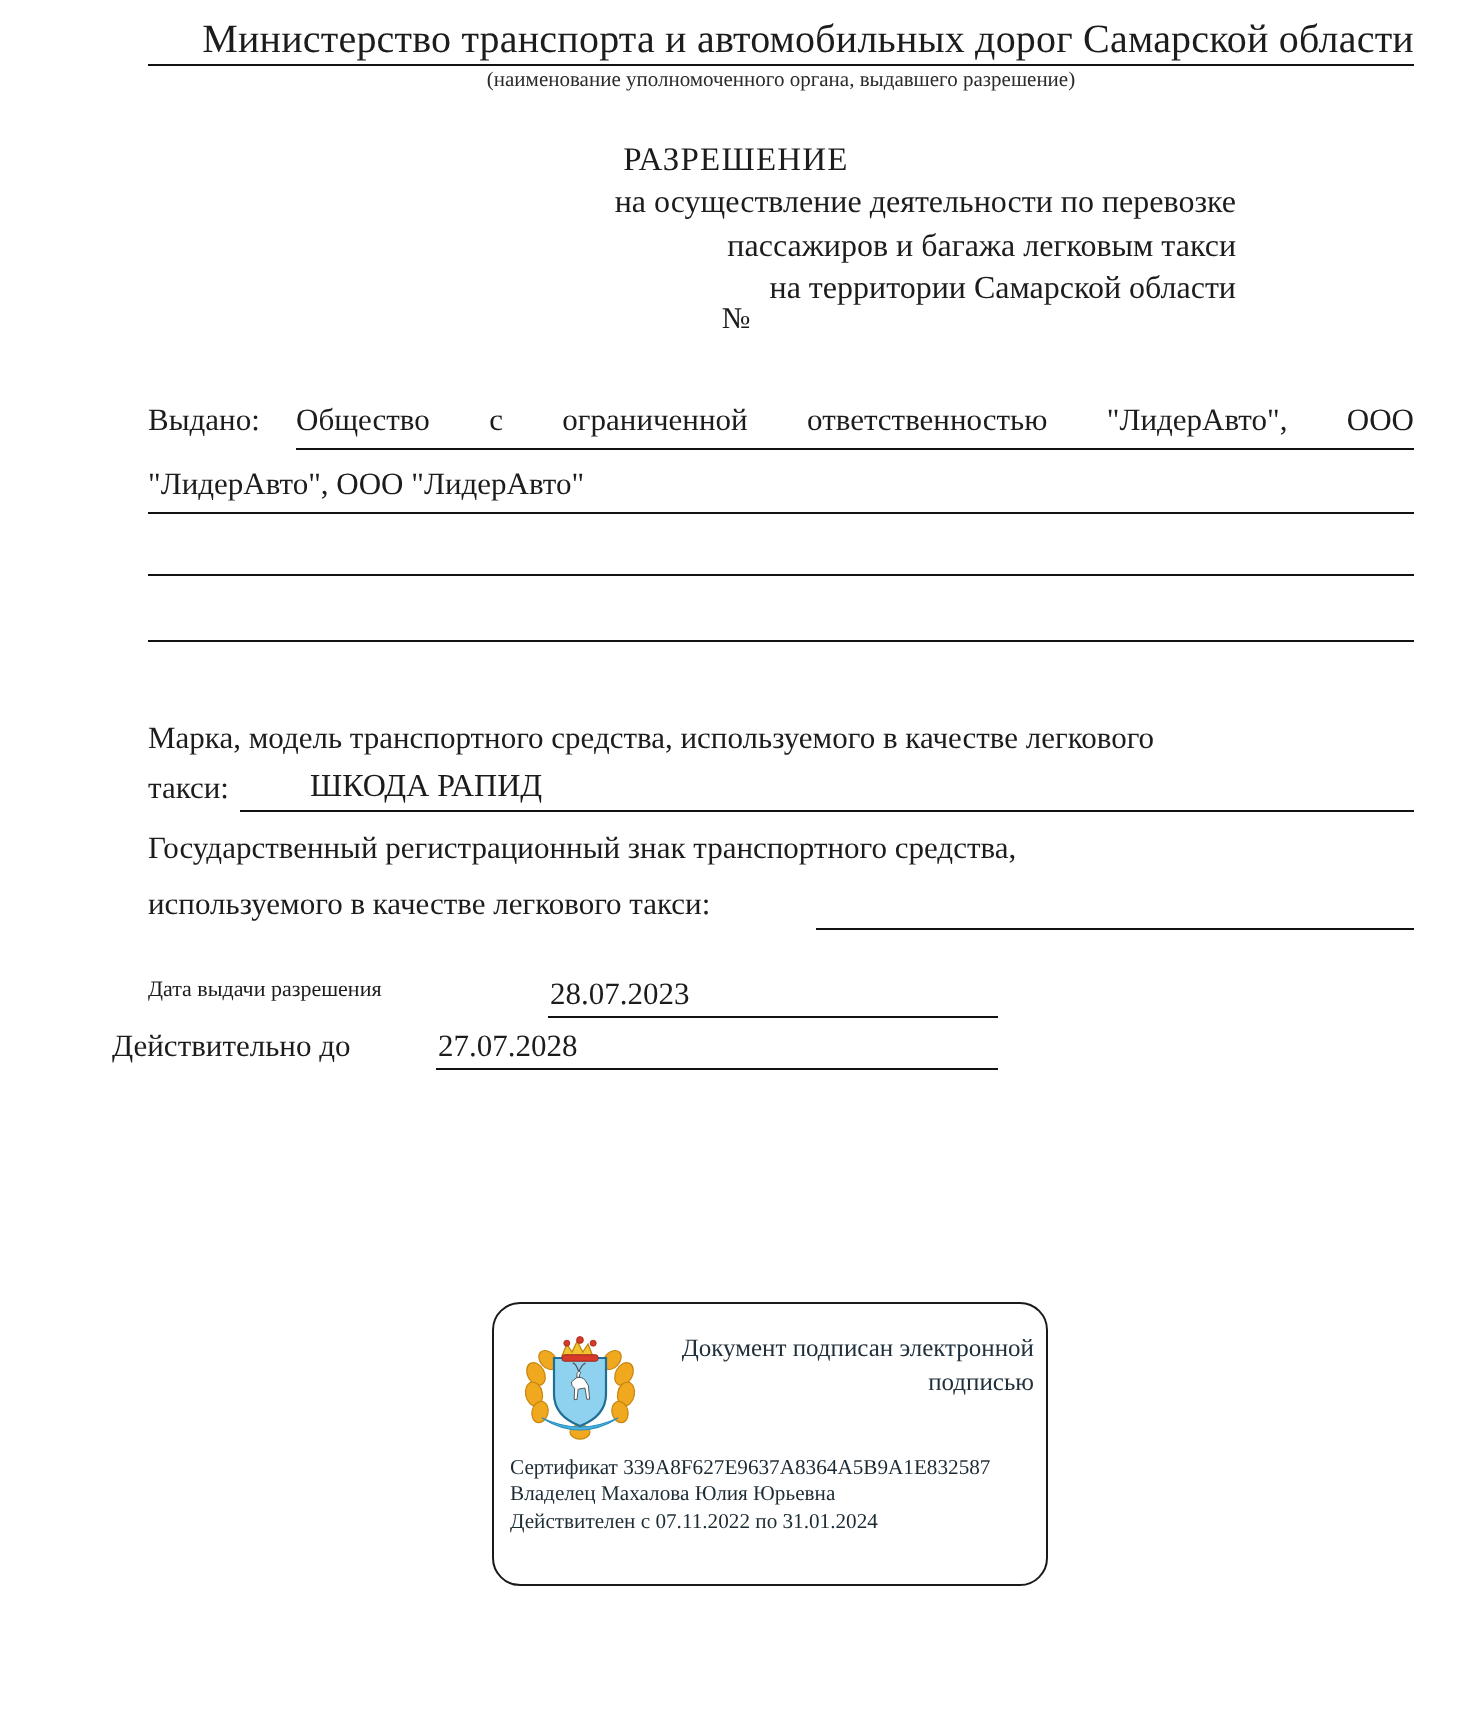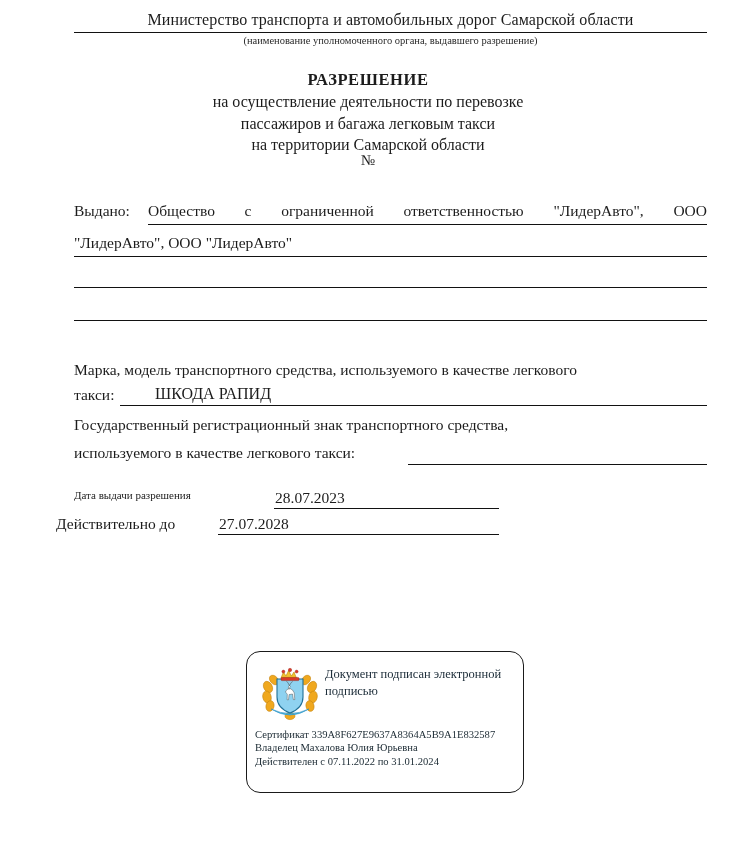--- a/index.html
+++ b/index.html
@@ -21,22 +21,22 @@
     position: absolute;
     inset: 0;
   }
 
   
   .org-header {
     position: absolute;
     left: 74px;
     top: 10px;
     width: 633px;
-    text-align: center;
-    font-size: 16px;
+    text-align: right;
+    font-size: 20px;
     line-height: 20px;
     letter-spacing: 0.1px;
     white-space: nowrap;
   }
   .org-rule {
     position: absolute;
     left: 74px;
     top: 32px;
     width: 633px;
     height: 0;
@@ -54,29 +54,29 @@
   }
 
   
   .doc-title {
     position: absolute;
     left: 0;
     top: 70px;
     width: 736px;
     text-align: center;
     font-size: 16.5px;
-    font-weight: bold;
+    font-weight: normal;
     letter-spacing: 0.6px;
   }
   .doc-subtitle {
     position: absolute;
     left: 118px;
     top: 91px;
     width: 500px;
-    text-align: center;
+    text-align: right;
     font-size: 16px;
     line-height: 21.5px;
   }
   .doc-number {
     position: absolute;
     left: 0;
     top: 152px;
     width: 736px;
     text-align: center;
     font-size: 15px;
@@ -202,21 +202,21 @@
     left: 12px;
     top: 9px;
     width: 62px;
     height: 62px;
   }
   .stamp-title {
     position: absolute;
     left: 78px;
     top: 14px;
     width: 192px;
-    text-align: left;
+    text-align: right;
     font-size: 12.5px;
     line-height: 17px;
     color: #20303c;
   }
   .stamp-details {
     position: absolute;
     left: 8px;
     top: 76px;
     width: 266px;
     font-size: 10.6px;

